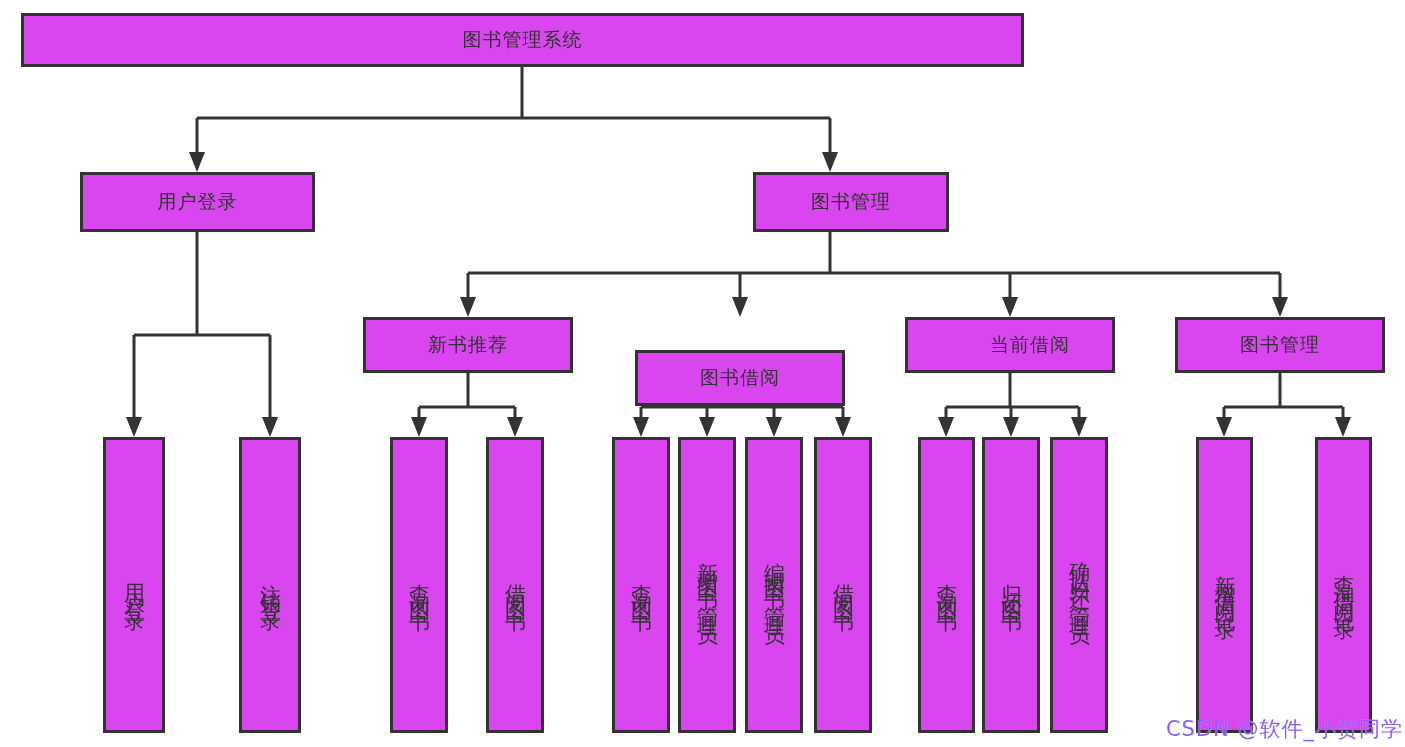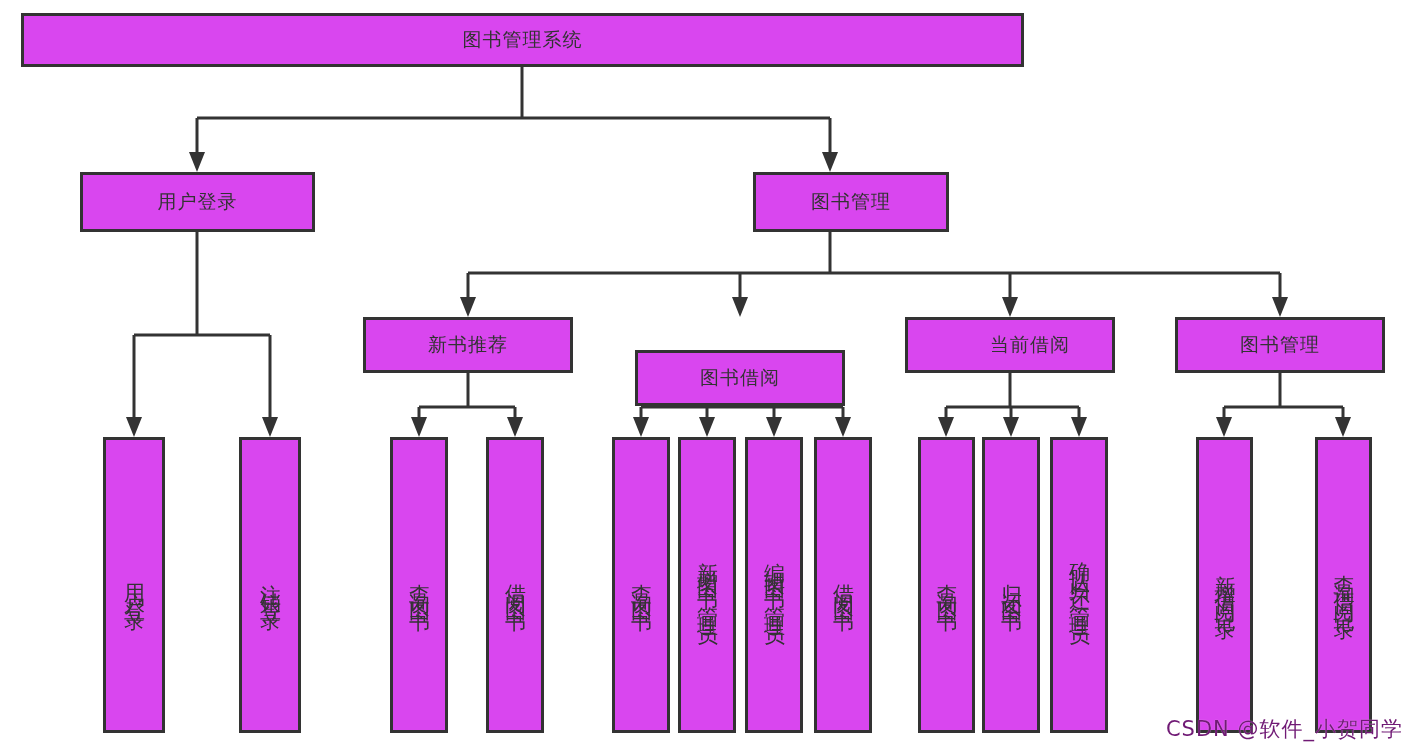--- a/index.html
+++ b/index.html
@@ -31,21 +31,21 @@
     line-height:1;
     white-space:nowrap;
   }
   .watermark{
     position:absolute;
     right:2px;
     bottom:4px;
     z-index:3;
     font-size:21px;
     letter-spacing:1px;
-    color:#701a75;
+    color:#8b5cf6;
     text-shadow:0 0 1px rgba(255,255,255,0.6);
   }
 </style>
 </head>
 <body>
 
 <div class="canvas">
 
   <svg class="connectors" width="1405" height="747" viewBox="0 0 1405 747" fill="none" stroke="#333333" stroke-width="3">
 

